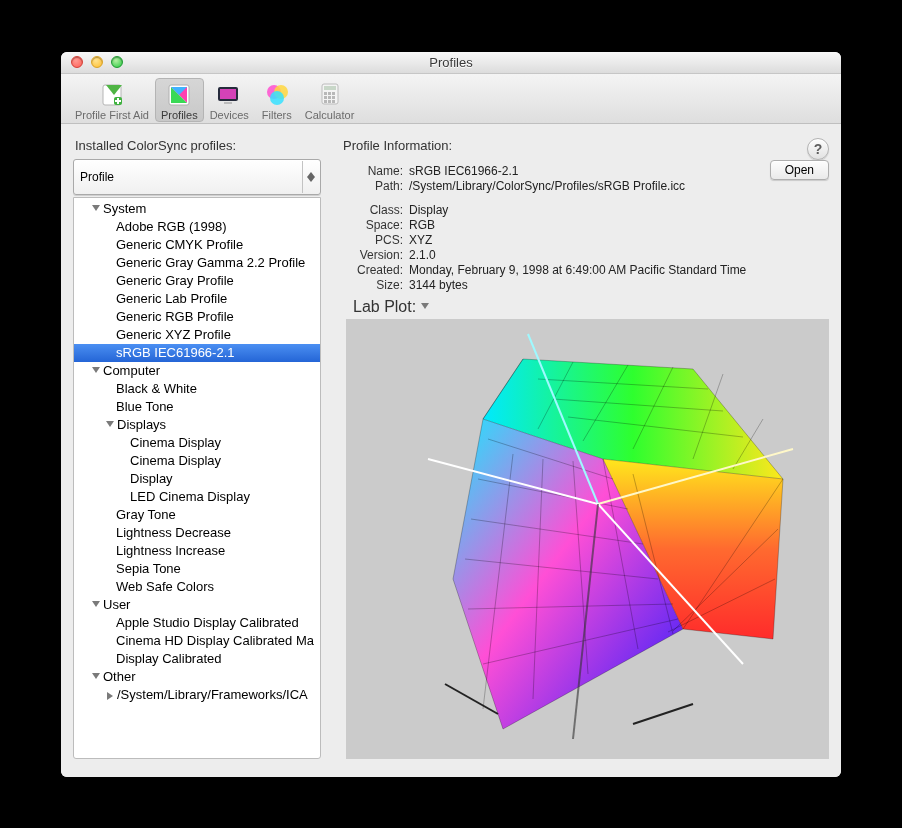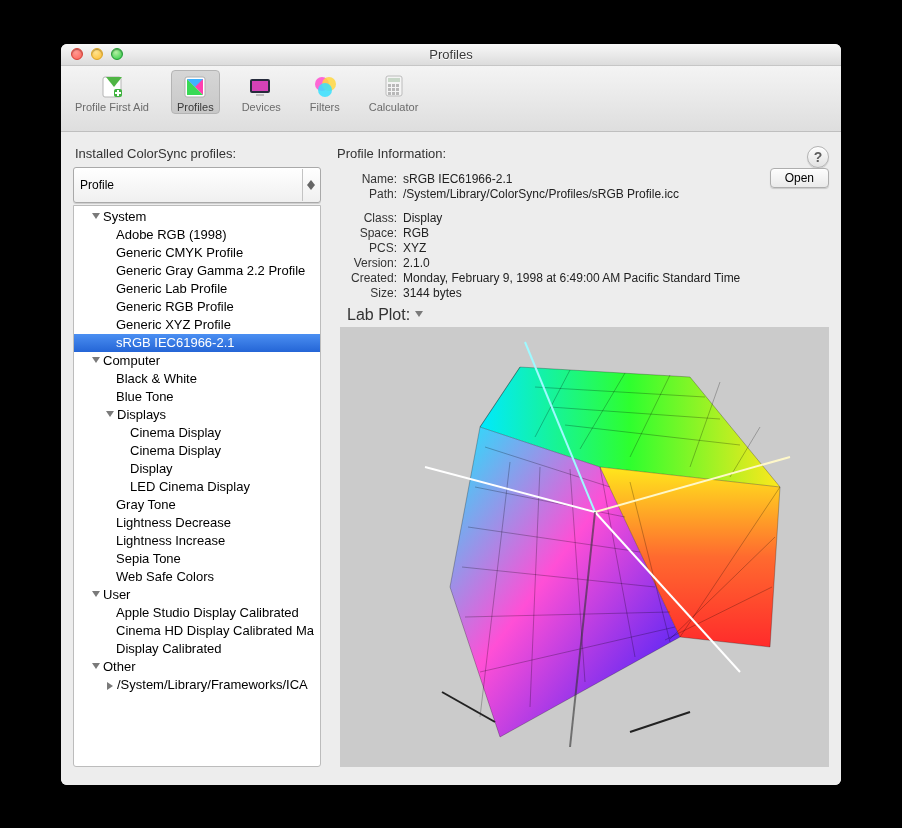--- a/index.html
+++ b/index.html
@@ -35,23 +35,23 @@
 .light.yellow { background: radial-gradient(circle at 40% 35%, #ffe38f, #ffbd2e); border:1px solid #d9a327;}
 .light.green { background: radial-gradient(circle at 40% 35%, #b4f0a3, #28c940); border:1px solid #1f9a32;}
 .title-text {
   position: absolute; left: 0; right: 0; text-align: center;
   font-size: 13px; color: #3a3a3a;
   text-shadow: 0 1px 0 #fff;
 }
 .toolbar {
   background: linear-gradient(#f4f4f4, #dedede);
   border-bottom: 1px solid #bfbfbf;
-  padding: 4px 8px 17px;
+  padding: 4px 8px 1px;
   display: flex;
-  gap: 16px;
+  gap: 0;
 }
 .tool-item {
   display: flex;
   flex-direction: column;
   align-items: center;
   padding: 2px 6px 1px;
   font-size: 11px;
   color: #6b6b6b;
   border-radius: 4px;
   gap: 1px;
@@ -59,21 +59,21 @@
 .tool-item.selected {
   background: linear-gradient(#d6d6d6,#c8c8c8);
   border:1px solid #b4b4b4;
   color:#3a3a3a;
   padding:1px 5px 0;
 }
 .tool-icon { width: 32px; height: 28px; display:flex; align-items:center; justify-content:center; }
 .body {
   display: flex;
   padding: 14px 12px 18px;
-  gap: 14px;
+  gap: 20px;
   background:#ededed;
 }
 .left-pane { width: 248px; display:flex; flex-direction:column; }
 .pane-header { font-size: 13px; color:#333; margin-bottom: 6px; padding-left:2px;}
 .dropdown {
   height: 36px;
   background: linear-gradient(#fff,#f0f0f0);
   border:1px solid #a9a9a9;
   border-radius: 3px;
   display:flex; align-items:center;
@@ -255,20 +255,24 @@
             <span class="spacer" style="width:38px"></span>
             <span>Adobe RGB (1998)</span>
           </div>
           <div class="tree-row">
             <span class="spacer" style="width:38px"></span>
             <span>Generic CMYK Profile</span>
           </div>
           <div class="tree-row">
             <span class="spacer" style="width:38px"></span>
             <span>Generic Gray Gamma 2.2 Profile</span>
+          </div>
+          <div class="tree-row">
+            <span class="spacer" style="width:38px"></span>
+            <span>Generic Gray Profile</span>
           </div>
           <div class="tree-row">
             <span class="spacer" style="width:38px"></span>
             <span>Generic Lab Profile</span>
           </div>
           <div class="tree-row">
             <span class="spacer" style="width:38px"></span>
             <span>Generic RGB Profile</span>
           </div>
           <div class="tree-row">

